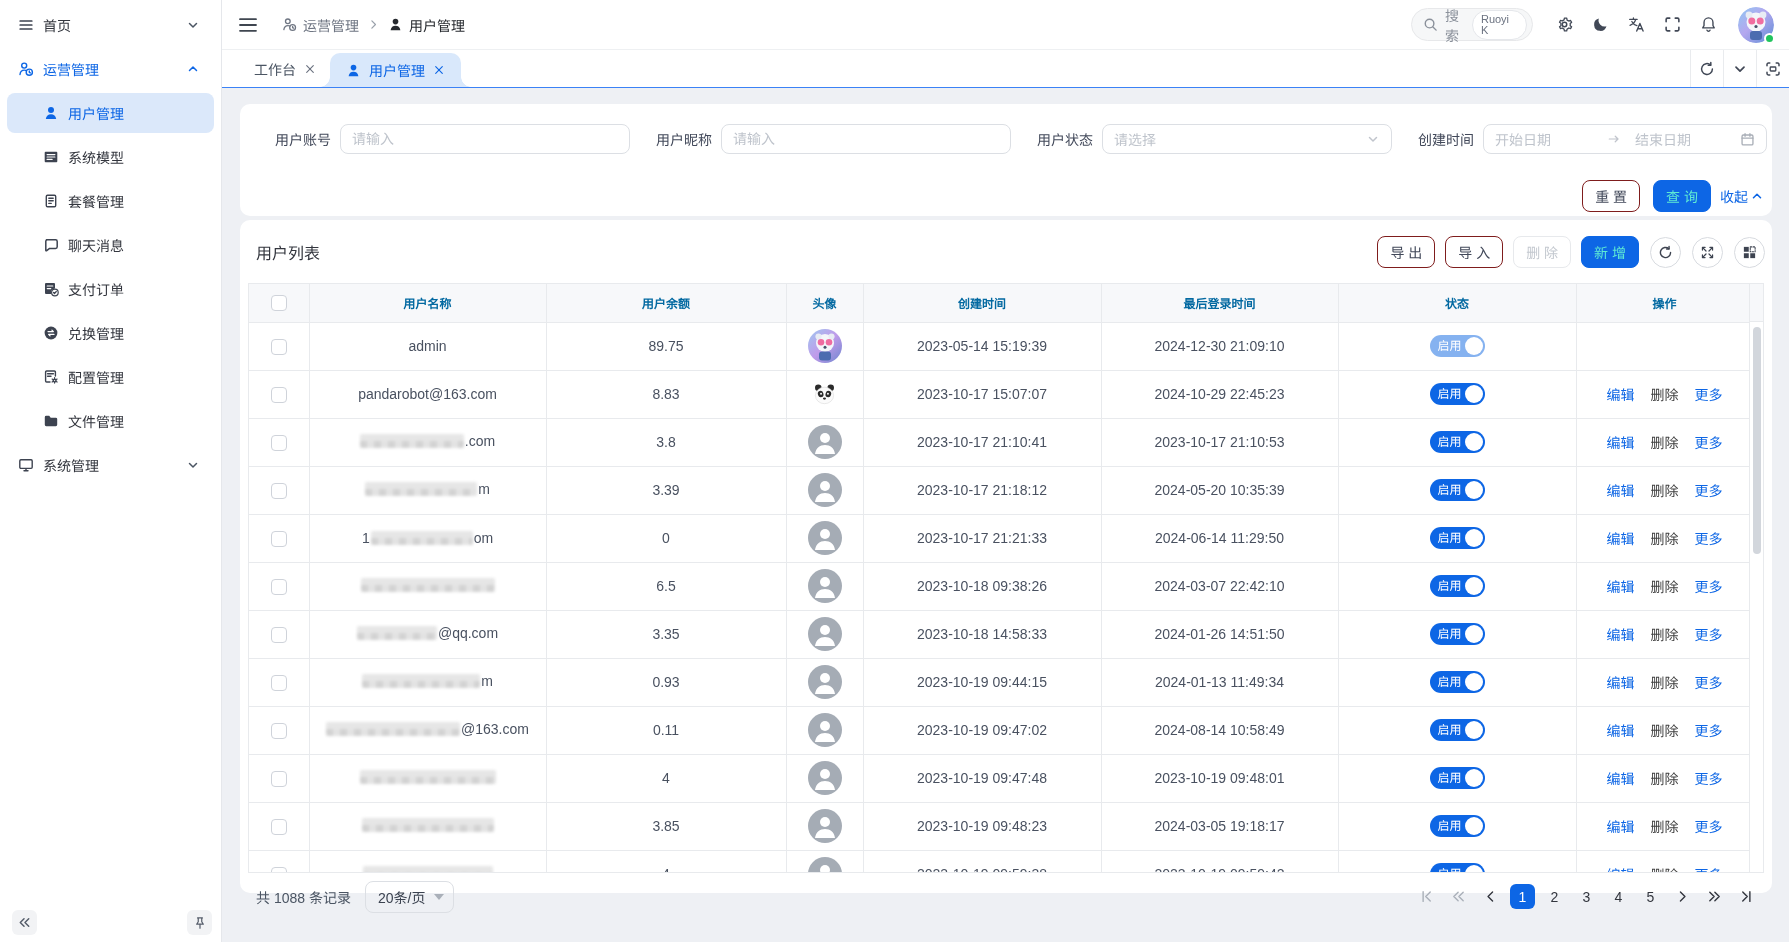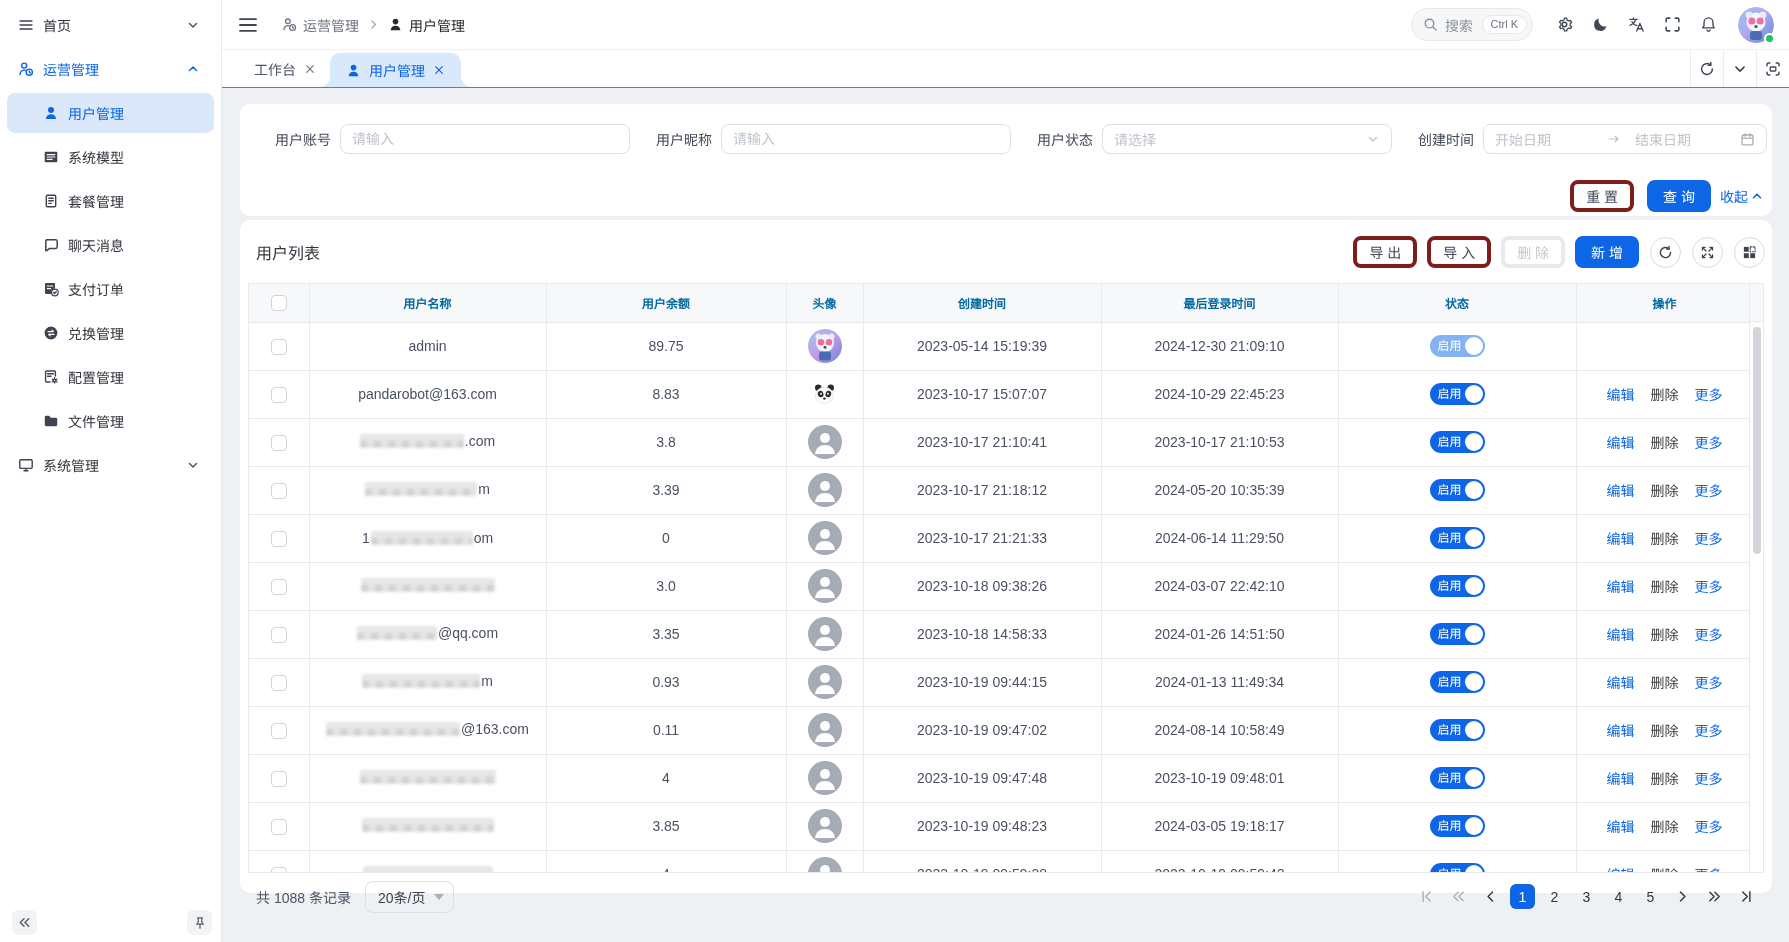--- a/index.html
+++ b/index.html
@@ -125,24 +125,24 @@
   .f-range { width:284px; cursor:pointer; }
   .f-range .seg { white-space:nowrap; }
   .f-range .seg.start { width:112px; }
   .f-range .arrow { width:14px; height:14px; color:#c0c4cc; }
   .f-range .seg.end { margin-left:14px; flex:1; }
   .f-range .cal { width:15px; height:15px; color:#a8adb6; }
   .filter-actions { display:flex; align-items:center; justify-content:flex-end; margin-top:26px; padding-right:8px; }
   .btn {
     height:32px; border-radius:8px; font-size:14px; cursor:pointer;
     display:inline-flex; align-items:center; justify-content:center;
-    border:4px solid #7f1d1d; background:#fff; color:#42495a; padding:0 12px;
+    border:1px solid #7f1d1d; background:#fff; color:#42495a; padding:0 12px;
     font-family:inherit; white-space:nowrap;
   }
-  .btn.primary { background:#0d66e5; border-color:#0d66e5; color:#ffffff; }
+  .btn.primary { background:#0d66e5; border-color:#0d66e5; color:#5eead4; }
   .btn.disabled { color:#c3c8cf; border-color:#e7e9ec; cursor:not-allowed; }
   .btn + .btn { margin-left:13px; }
   .link-collapse {
     display:inline-flex; align-items:center; gap:2px; color:#0d66e5; cursor:pointer;
     margin-left:9px; font-size:14px; background:none; border:none; font-family:inherit;
   }
   .link-collapse svg { width:14px; height:14px; }
   
   .table-card { height:673px; position:relative; }
   .tc-head { display:flex; align-items:center; height:62px; padding:2px 7px 0 16px; }
@@ -396,21 +396,21 @@
       </nav>
     <div class="topbar-right">
       <div class="search-pill">
         <span class="sp-icon">
           <svg viewBox="0 0 16 16" width="15" height="15" fill="none" stroke="currentColor" stroke-width="1.5" stroke-linecap="round">
               <circle cx="7" cy="7" r="4.6"></circle>
               <path d="M10.6 10.6 14 14"></path>
             </svg>
         </span>
         <span class="sp-text">搜索</span>
-        <span class="sp-kbd">Ctrl K</span>
+        <span class="sp-kbd">Ruoyi K</span>
       </div>
       <span id="header-icon-btns" style="display:flex;align-items:center">
           <button class="hbtn">
             <span style="display:inline-flex;width:17px;height:17px;">
               <svg viewBox="0 0 16 16" fill="none" stroke="currentColor" stroke-width="1.4" stroke-linecap="round" stroke-linejoin="round">
                 <circle cx="8" cy="8" r="2.1"></circle>
                 <path d="M13.4 8a5.4 5.4 0 0 0-.1-1l1.4-1-1-1.8-1.6.6a5.4 5.4 0 0 0-1.7-1L10.1 2H7.9l-.3 1.7a5.4 5.4 0 0 0-1.7 1l-1.6-.6-1 1.8 1.4 1a5.4 5.4 0 0 0 0 2.2l-1.4 1 1 1.8 1.6-.6a5.4 5.4 0 0 0 1.7 1l.3 1.7h2.2l.3-1.7a5.4 5.4 0 0 0 1.7-1l1.6.6 1-1.8-1.4-1c.1-.4.1-.7.1-1.1z" stroke-width="1.2"></path>
               </svg>
             </span>
           </button>
@@ -795,21 +795,21 @@
                     <span class="act del">删除</span>
                     <span class="act more">更多</span>
                   </span>
                 </td>
               </tr>
               <tr>
                 <td><span class="cbx"></span></td>
                 <td><span class="redact-wrap">
                     <span class="redact" style="width:134px"></span>
                   </span></td>
-                <td>3.0</td>
+                <td>6.5</td>
                 <td>
                   <span class="avatar-cell">
                     <svg viewBox="0 0 34 34" width="34" height="34" style="border-radius:50%">
       <rect width="34" height="34" fill="#a5acb5"></rect>
       <circle cx="17" cy="13" r="5" fill="#fff"></circle>
       <path d="M7 29c.8-6 4.8-9 10-9s9.2 3 10 9z" fill="#fff"></path>
                     </svg>
                   </span>
                 </td>
                 <td>2023-10-18 09:38:26</td>

